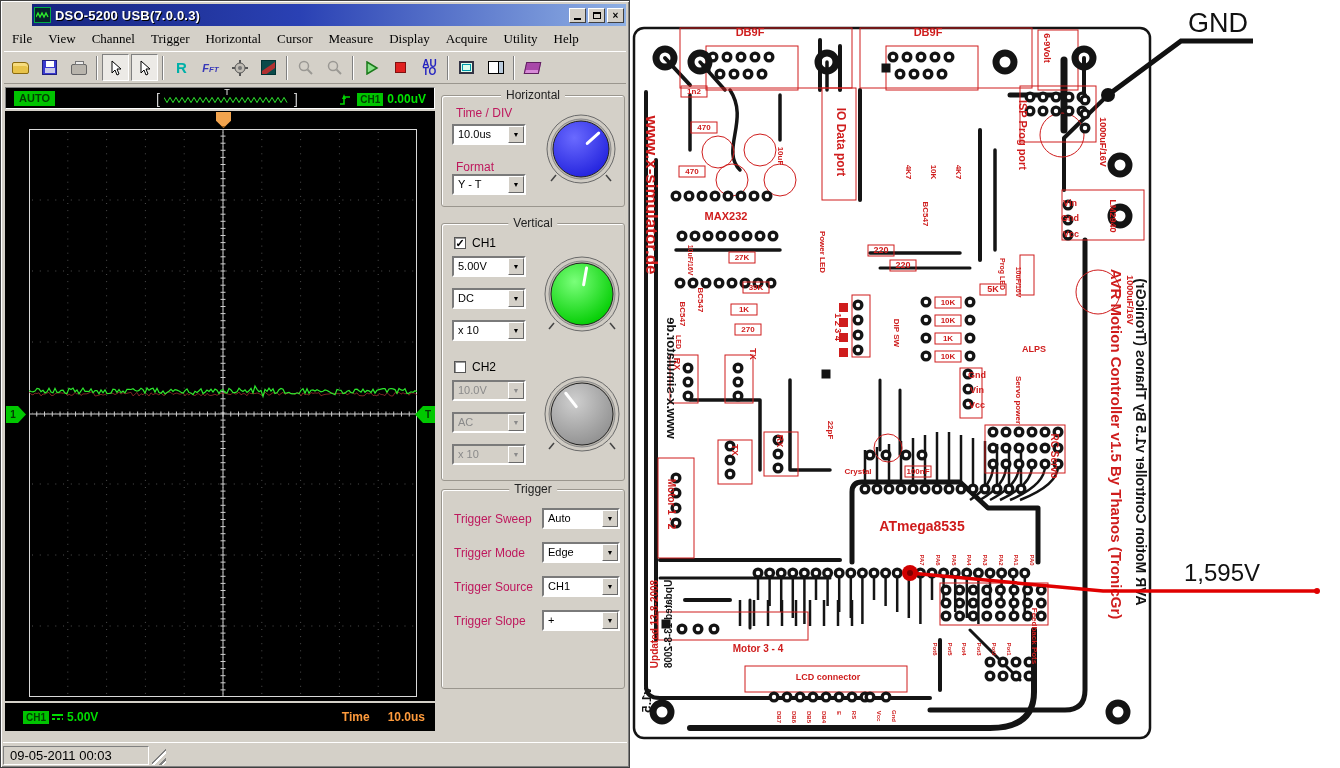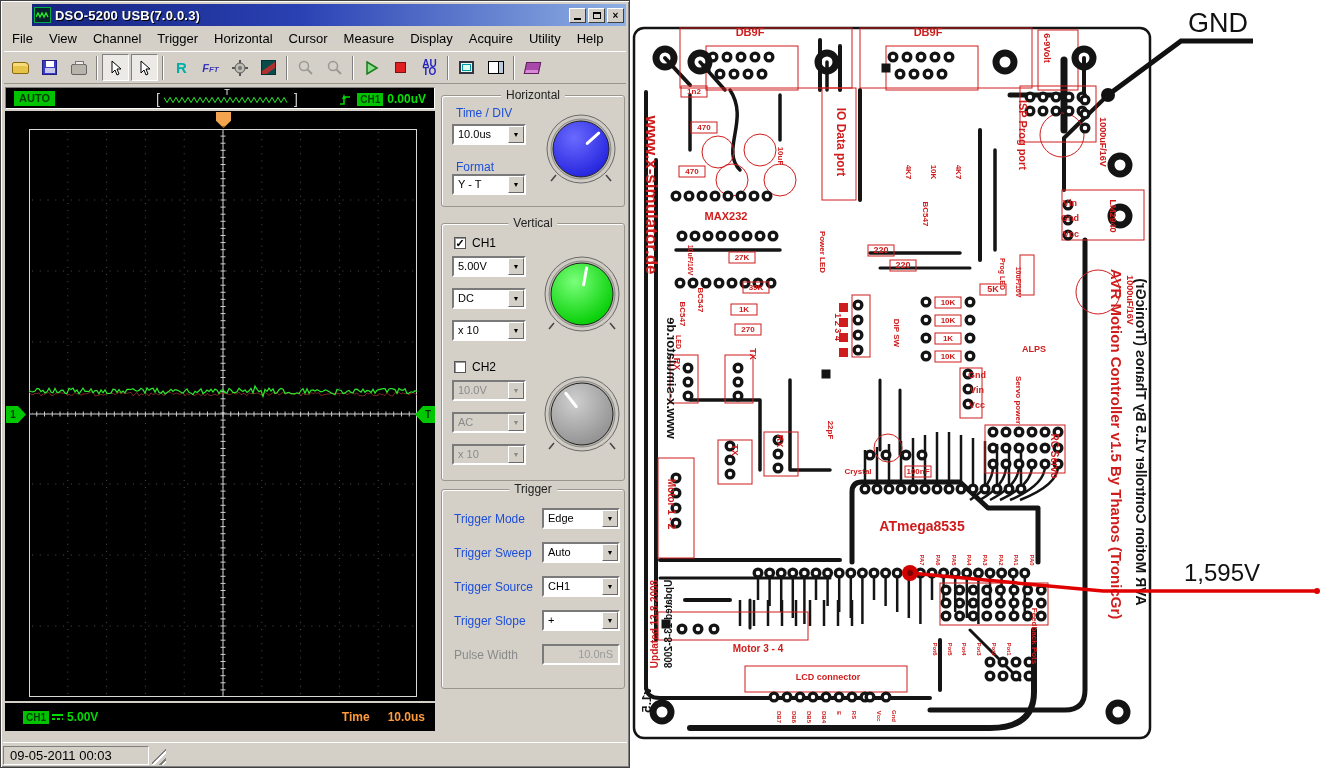--- a/index.html
+++ b/index.html
@@ -17,21 +17,21 @@
            text-shadow:1px 1px 0 #000; letter-spacing:0.2px; }
   .winbtns { display:flex; gap:2px; }
   .wbtn { width:17px; height:15px; background:#d4d0c8; border:1px solid;
           border-color:#fff #404040 #404040 #fff; display:flex; align-items:center;
           justify-content:center; font-size:10px; font-weight:bold; color:#000; }
   .g-min { width:7px; height:2px; background:#000; margin-top:7px; }
   .g-max { width:8px; height:7px; border:1px solid #000; border-top-width:2px; }
   
   .menubar { position:absolute; left:3px; top:27px; right:3px; height:21px; display:flex;
              align-items:center; font-size:13px; }
-  .menuitem { padding:2px 8px; color:#000; }
+  .menuitem { padding:2px 8px; color:#000;font-family:Liberation Serif, serif; }
   .toolbar { position:absolute; left:3px; top:50px; right:3px; height:33px; display:flex;
              align-items:center; padding:2px 2px; border-top:1px solid #fff; border-bottom:1px solid #9a968e; }
   .tbtn { width:27px; height:27px; display:flex; align-items:center; justify-content:center;
           margin:0 1px; position:relative; }
   .tbtn.pressed { background:#eceae6; border:1px solid; border-color:#808080 #fff #fff #808080; }
   .tbtn.disabled { opacity:0.45; filter:grayscale(1); }
   .tsep { width:2px; height:24px; margin:0 3px; border-left:1px solid #808080; border-right:1px solid #fff; }
   
   .scopewrap { position:absolute; left:4px; top:86px; width:430px; height:650px; background:#d4d0c8; }
   .scopeinfo { position:absolute; left:0; top:0; width:430px; height:22px; background:#000;
@@ -61,21 +61,21 @@
   .coupl { display:inline-block; width:11px; margin:0 4px 0 3px; }
   .coupl i { display:block; height:2px; background:#00dc00; }
   .coupl i+i { margin-top:2px; background:repeating-linear-gradient(90deg,#00dc00 0 3px,transparent 3px 5px); }
   .volts { color:#00dc00; font-size:12px; font-weight:bold; }
   .timebox { margin-left:auto; color:#ff9b3c; font-size:12px; font-weight:bold; display:flex; gap:18px; }
   
   .group { position:absolute; border:1px solid #9a968e; box-shadow:inset 1px 1px 0 #fff;
            border-radius:3px; background:#d4d0c8; }
   .group legend, .glegend { position:absolute; top:-8px; left:50%; transform:translateX(-50%);
            background:#d4d0c8; padding:0 5px; font-size:12px; color:#222; white-space:nowrap; }
-  .flabel { position:absolute; font-size:12px; color:#1d4ed8; }
+  .flabel { position:absolute; font-size:12px; color:#be185d; }
   .flabel.dis { color:#8a8a8a; }
   .combo { position:absolute; width:74px; height:21px; background:#fff; border:2px solid;
            border-color:#7a7a7a #fff #fff #7a7a7a; font-size:11px; }
   .combo .val { position:absolute; left:4px; top:2px; color:#000; }
   .combo .abtn { position:absolute; right:0; top:0; bottom:0; width:16px; background:#d4d0c8;
                  border:1px solid; border-color:#fff #6a6a6a #6a6a6a #fff; font-size:7px;
                  display:flex; align-items:center; justify-content:center; color:#000; }
   .combo.dis { background:#d4d0c8; }
   .combo.dis .val { color:#8a8a8a; }
   .combo.dis .abtn { color:#8a8a8a; }
@@ -1576,50 +1576,46 @@
             <circle r="31" fill="url(#knob-v2g)" stroke="#222"></circle>
             <line x1="0" y1="-9.299999999999999" x2="0" y2="-26.349999999999998" stroke="#fff" stroke-width="3" stroke-linecap="round" transform="rotate(-38)"></line>
           </g>
         </svg></span>
   </div>
 
   <div class="group" style="left:440px;top:488px;width:184px;height:200px">
     <span class="glegend">Trigger</span>
     <div class="trigrows" id="trigrows">
         <div class="trigrow">
-          <span class="flabel">Trigger Mode</span>
+          <span class="flabel">Trigger Sweep</span>
           <div class="combo">
-            <span class="val">Edge</span>
+            <span class="val">Auto</span>
             <span class="abtn">▼</span>
           </div>
         </div>
         <div class="trigrow">
-          <span class="flabel">Trigger Sweep</span>
+          <span class="flabel">Trigger Mode</span>
           <div class="combo">
-            <span class="val">Auto</span>
+            <span class="val">Edge</span>
             <span class="abtn">▼</span>
           </div>
         </div>
         <div class="trigrow">
           <span class="flabel">Trigger Source</span>
           <div class="combo">
             <span class="val">CH1</span>
             <span class="abtn">▼</span>
           </div>
         </div>
         <div class="trigrow">
           <span class="flabel">Trigger Slope</span>
           <div class="combo">
             <span class="val">+</span>
             <span class="abtn">▼</span>
           </div>
-        </div>
-        <div class="trigrow">
-          <span class="flabel dis">Pulse Width</span>
-          <div class="pwfield">10.0nS</div>
         </div>
       </div>
   </div>
 
   <div class="statusbar">
     <span class="scell date">09-05-2011  00:03</span>
     <span class="grip"></span>
   </div>
 </div>
 

